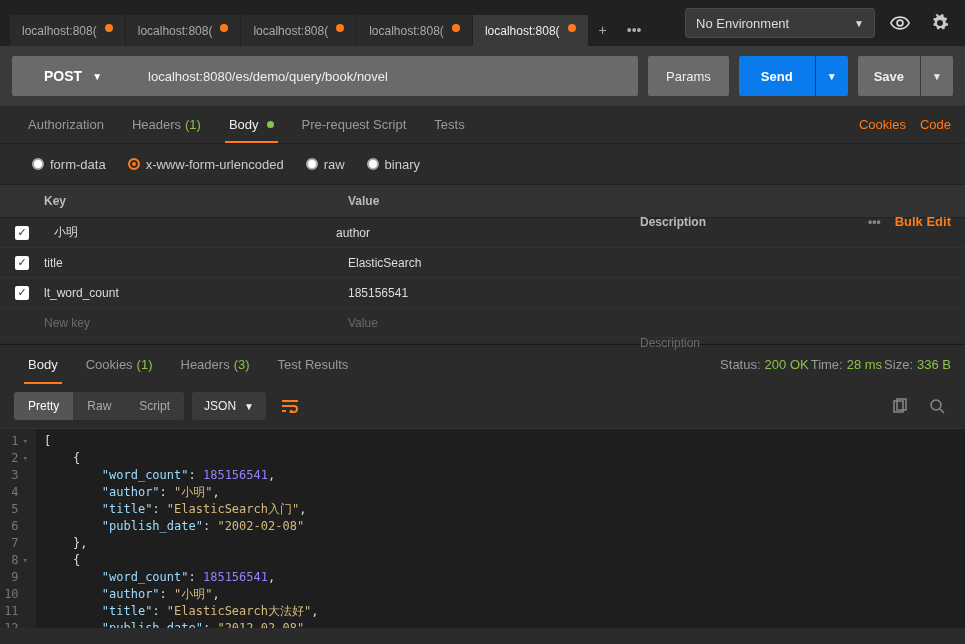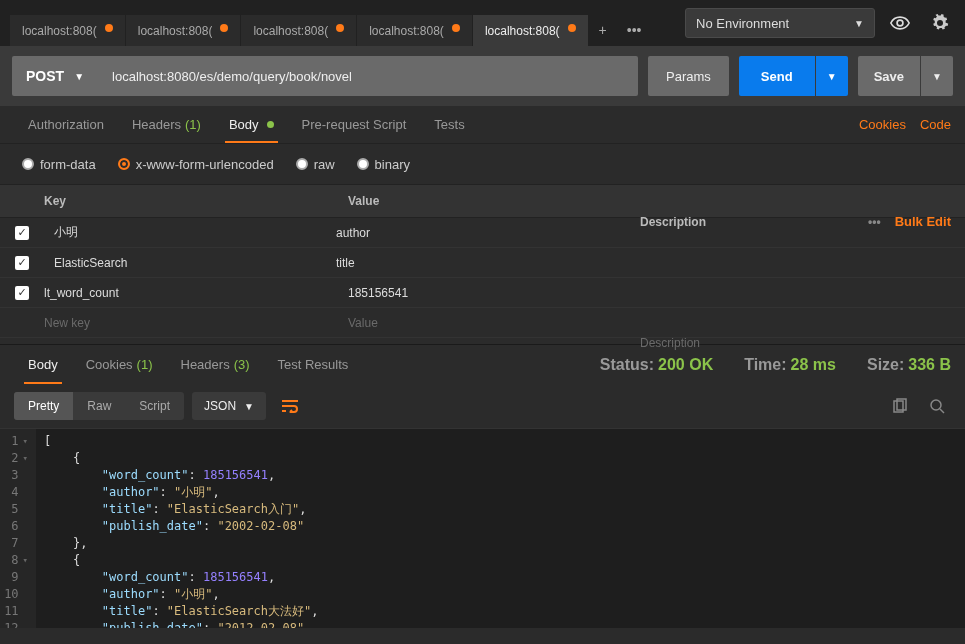--- a/index.html
+++ b/index.html
@@ -56,21 +56,21 @@
   }
   .icon-btn {
     width: 30px; height: 30px; display: flex; align-items: center; justify-content: center;
     color: #ddd; cursor: pointer; font-size: 18px;
   }
   .reqbar {
     height: 60px; background: #3a3a3a; display: flex; align-items: center; padding: 0 12px; gap: 10px;
   }
   .method-select {
     height: 40px; background: #6a6a6a; color: #fff; font-weight: 600;
-    padding: 0 14px; display: flex; align-items: center; gap: 10px;
+    padding: 0 32px; display: flex; align-items: center; gap: 10px;
     cursor: pointer; font-size: 14px; border-radius: 2px 0 0 2px;
   }
   .url-input {
     flex: 1; height: 40px; background: #6a6a6a; border: none;
     color: #eee; padding: 0 14px; font-size: 13px; border-radius: 0 2px 2px 0;
     margin-left: -10px;
   }
   .params-btn {
     height: 40px; padding: 0 18px; background: #6a6a6a; color: #eee;
     display:flex; align-items:center; cursor:pointer; border-radius:2px;
@@ -108,21 +108,21 @@
   .subtab.active { color: #eee; }
   .subtab.active::after {
     content:""; position:absolute; bottom:0; left:10px; right:10px;
     height:2px; background:#ff7a18;
   }
   .subtab .count { color:#8bc34a; }
   .subtab .dotm { width:7px; height:7px; border-radius:50%; background:#8bc34a; margin-left:4px;}
   .subtabs-right { margin-left:auto; display:flex; gap:14px; }
   .link-orange { color:#ff7a18; cursor:pointer; font-size:13px; }
   .bodytype {
-    height: 40px; display:flex; align-items:center; gap:22px; padding: 0 22px;
+    height: 40px; display:flex; align-items:center; gap:22px; padding: 0 32px;
     background:#2b2b2b;
   }
   .radio { display:flex; align-items:center; gap:6px; cursor:pointer; color:#ccc; font-size:13px;}
   .rcircle {
     width:12px; height:12px; border-radius:50%; border:2px solid #aaa; display:inline-block;
     background:#fff;
   }
   .rcircle.sel { border-color:#ff7a18; background:#ff7a18; box-shadow: inset 0 0 0 2px #2b2b2b; }
   .kvheader {
     height:34px; background:#333; display:flex; align-items:center;
@@ -154,21 +154,21 @@
   }
   .resp-tab {
     color:#999; padding:0 14px; height:100%; display:flex; align-items:center;
     cursor:pointer; font-size:13px; position:relative; gap:4px;
   }
   .resp-tab.active { color:#eee; }
   .resp-tab.active::after {
     content:""; position:absolute; bottom:0; left:10px; right:10px; height:2px; background:#ff7a18;
   }
   .resp-tab .count { color:#8bc34a; }
-  .resp-meta { margin-left:auto; display:flex; gap:31px; font-size:16px; color:#999;font-weight:bold; }
+  .resp-meta { margin-left:auto; display:flex; gap:2px; font-size:13px; color:#999; }
   .resp-meta .val { color:#8bc34a; margin-left:4px; }
   .resp-toolbar {
     height:44px; display:flex; align-items:center; padding:0 14px; gap:8px;
     background:#2b2b2b;
   }
   .seg { display:flex; background:#3a3a3a; border-radius:3px; overflow:hidden;}
   .seg .s {
     padding:7px 14px; color:#aaa; cursor:pointer; font-size:12px;
   }
   .seg .s.active { background:#555; color:#fff; }
@@ -327,22 +327,22 @@
       <span class="chk">✓</span>
     </div>
   <div class="cell kvcol-val">小明</div>
   <div class="cell kvcol-key">author</div>
   <div class="cell kvcol-desc"></div>
 </div>
 <div class="kvrow">
   <div class="check">
       <span class="chk">✓</span>
     </div>
+  <div class="cell kvcol-key">title</div>
   <div class="cell kvcol-val">ElasticSearch</div>
-  <div class="cell kvcol-key">title</div>
   <div class="cell kvcol-desc"></div>
 </div>
 <div class="kvrow">
   <div class="check">
       <span class="chk">✓</span>
     </div>
   <div class="cell kvcol-key">lt_word_count</div>
   <div class="cell kvcol-val">185156541</div>
   <div class="cell kvcol-desc"></div>
 </div>

